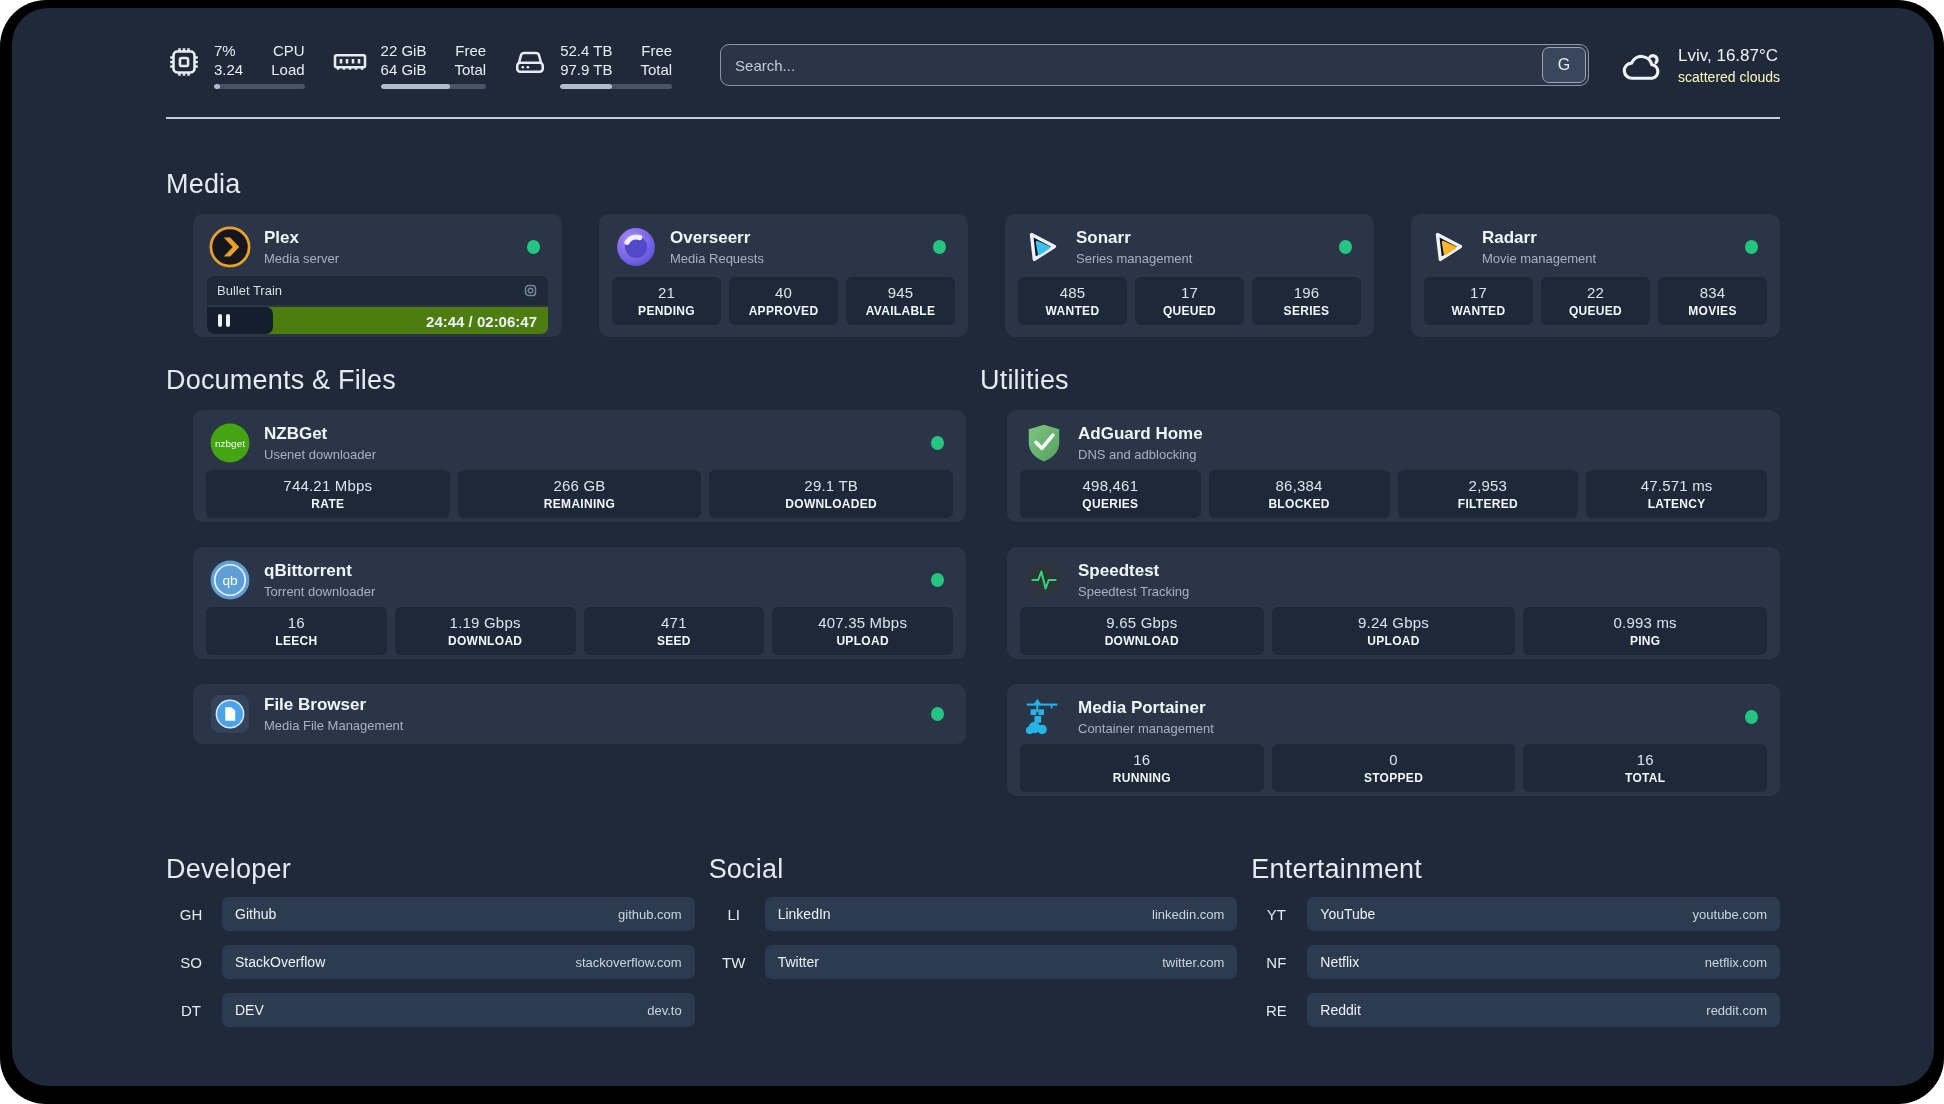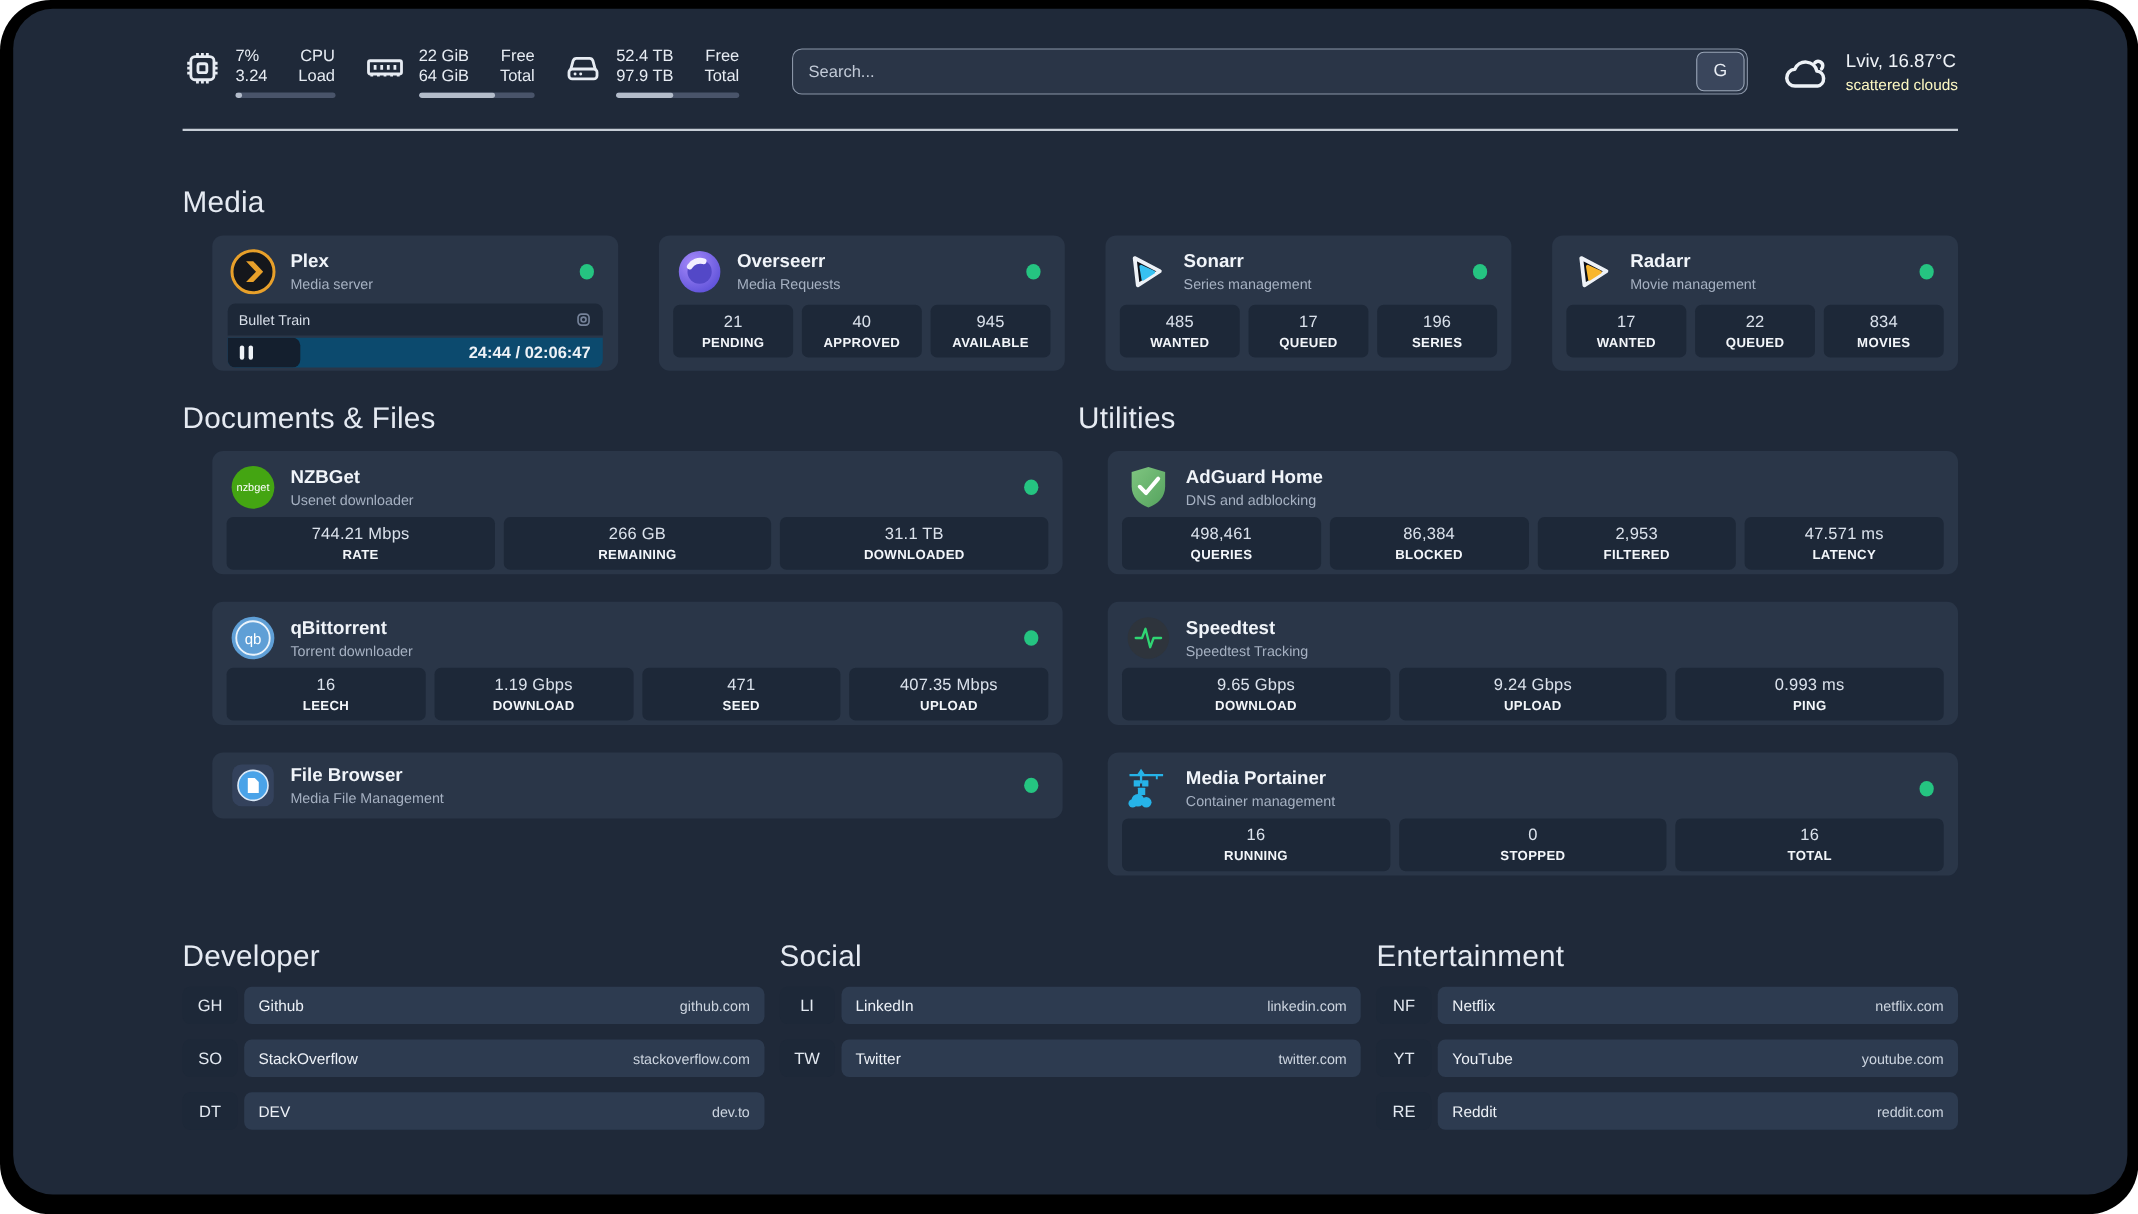--- a/index.html
+++ b/index.html
@@ -48,21 +48,21 @@
 
   .stats { margin-top:auto; display:flex; gap:8px; padding:0 13px 12px; }
   .stat { flex:1; background:#1d2838; border-radius:6px; text-align:center; padding:7px 4px 7px; }
   .sv { font-size:15px; color:#dbe2ec; letter-spacing:.2px; }
   .sl { font-size:12px; font-weight:700; color:#f3f6fa; margin-top:3px; letter-spacing:.3px; }
 
   
   .player { margin:2px 14px 10px; }
   .ptitle { background:#1d2838; border-radius:7px 7px 0 0; height:29px; display:flex; align-items:center;
             justify-content:space-between; padding:0 10px; font-size:13px; color:#d7dee8; }
-  .pbar { position:relative; height:27px; margin-top:2px; background:#0c4a6e; border-radius:0 0 7px 7px; overflow:hidden; }
+  .pbar { position:relative; height:27px; margin-top:2px; background:#4d7c0f; border-radius:0 0 7px 7px; overflow:hidden; }
   .pfill { position:absolute; left:0; top:0; bottom:0; background:#141f2e; border-radius:0 7px 7px 0;
            display:flex; align-items:center; padding-left:11px; gap:3px; }
   .pausebars { display:flex; gap:4px; cursor:pointer; }
   .pausebars i { display:block; width:4px; height:13px; background:#eef2f7; border-radius:2px; }
   .ptime { position:absolute; right:11px; top:50%; transform:translateY(-50%); font-size:15px; font-weight:700; color:#eef2f7; }
 
   
   .cols { display:grid; grid-template-columns:1fr 1fr; gap:14px; margin-top:28px; }
   .cols h2 { margin-bottom:14px; }
   .col .card + .card { margin-top:25px; }
@@ -332,21 +332,21 @@
         <div class="stats">
           <div class="stat">
             <div class="sv">744.21 Mbps</div>
                   <div class="sl">RATE</div>
                 </div>
           <div class="stat">
             <div class="sv">266 GB</div>
                   <div class="sl">REMAINING</div>
                 </div>
           <div class="stat">
-            <div class="sv">31.1 TB</div>
+            <div class="sv">29.1 TB</div>
                   <div class="sl">DOWNLOADED</div>
                 </div>
         </div>
       </div>
 
       <div class="card h112">
         <div class="card-head">
           <span class="app-icon">
             <svg width="42" height="42" viewBox="0 0 40 40">
               <circle cx="20" cy="20" r="18.5" fill="#5f9fd6"></circle>
@@ -551,31 +551,31 @@
         <span class="bm-pill">
                 <span class="bm-name">Twitter</span>
         <span class="bm-url">twitter.com</span>
               </span>
       </div>
     </div>
 
     <div>
       <h2 class="section">Entertainment</h2>
       <div class="bm-row">
+        <span class="bm-abbr">YT</span>
+        <span class="bm-pill">
+                <span class="bm-name">YouTube</span>
+        <span class="bm-url">youtube.com</span>
+              </span>
+      </div>
+      <div class="bm-row">
         <span class="bm-abbr">NF</span>
         <span class="bm-pill">
                 <span class="bm-name">Netflix</span>
         <span class="bm-url">netflix.com</span>
-              </span>
-      </div>
-      <div class="bm-row">
-        <span class="bm-abbr">YT</span>
-        <span class="bm-pill">
-                <span class="bm-name">YouTube</span>
-        <span class="bm-url">youtube.com</span>
               </span>
       </div>
       <div class="bm-row">
         <span class="bm-abbr">RE</span>
         <span class="bm-pill">
                 <span class="bm-name">Reddit</span>
         <span class="bm-url">reddit.com</span>
               </span>
       </div>
     </div>

